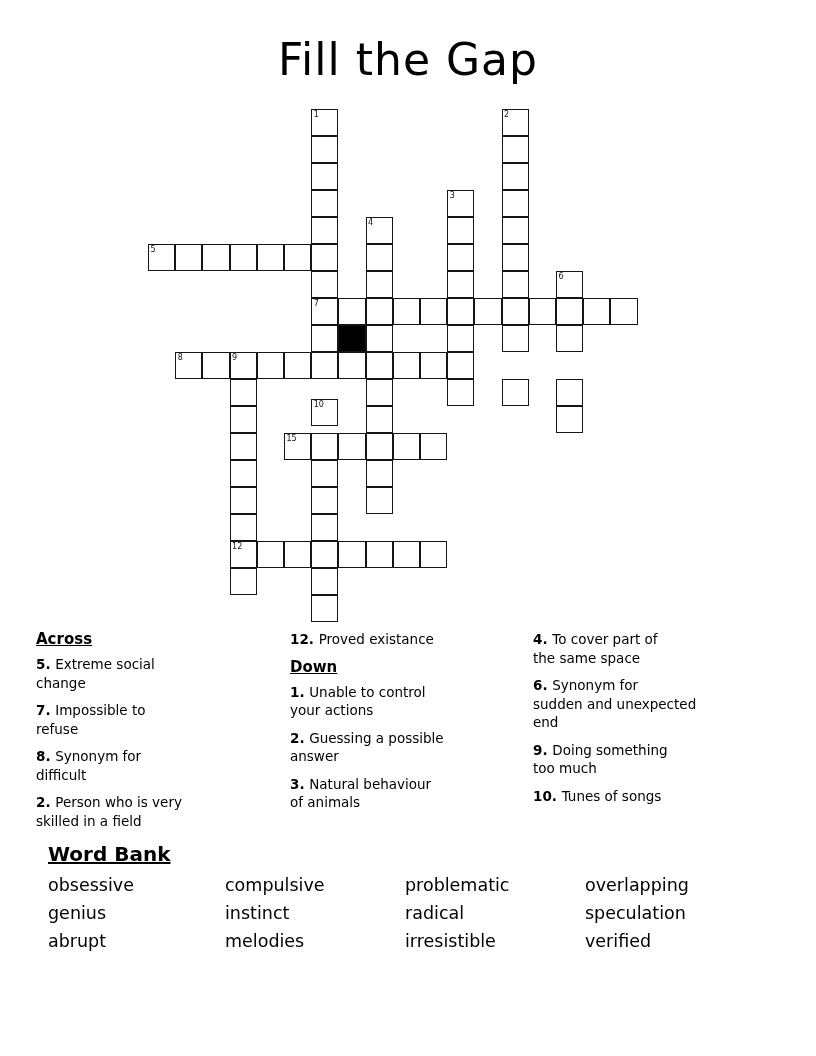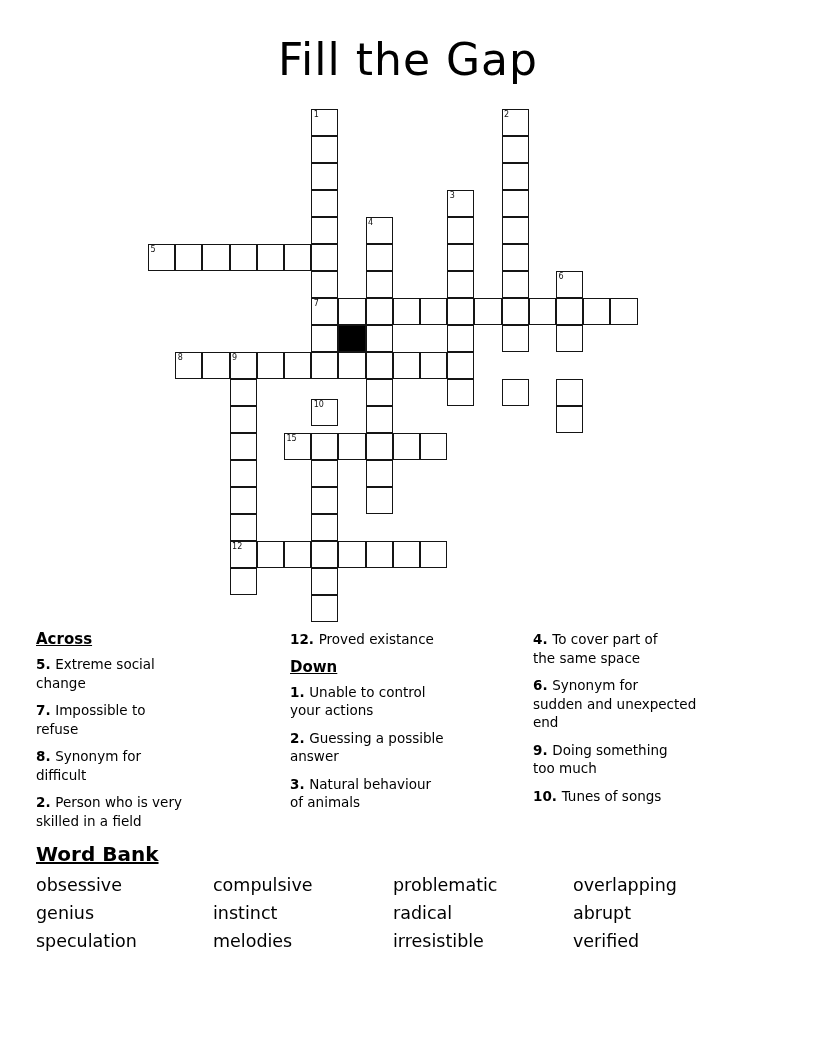--- a/index.html
+++ b/index.html
@@ -39,21 +39,21 @@
   .clue-header {
     font-size:15px; font-weight:bold; text-decoration:underline;
     margin:0 0 7px 0; line-height:18px;
   }
   .clue {
     font-size:13.5px; line-height:18.5px;
     margin:0 0 9px 0;
   }
   .clue-num { font-weight:bold; }
   .clue-text { white-space:pre-line; }
-  #wordbank { position:absolute; left:36px; top:842px; width:740px; }
+  #wordbank { position:absolute; left:48px; top:842px; width:740px; }
   .wb-header {
     font-size:20px; font-weight:bold; text-decoration:underline;
     margin:0 0 9px 0;
   }
   #wb-grid {
     display:grid;
     grid-template-columns:177px 180px 180px 1fr;
     row-gap:7px;
     font-size:17.5px; line-height:21px;
   }
@@ -219,19 +219,19 @@
 <div id="wordbank">
   <div class="wb-header">Word Bank</div>
   <div id="wb-grid">
       <div class="wb-word">obsessive</div>
       <div class="wb-word">compulsive</div>
       <div class="wb-word">problematic</div>
       <div class="wb-word">overlapping</div>
       <div class="wb-word">genius</div>
       <div class="wb-word">instinct</div>
       <div class="wb-word">radical</div>
+      <div class="wb-word">speculation</div>
       <div class="wb-word">abrupt</div>
-      <div class="wb-word">speculation</div>
       <div class="wb-word">melodies</div>
       <div class="wb-word">irresistible</div>
       <div class="wb-word">verified</div>
     </div>
 </div>
 
 </body></html>

